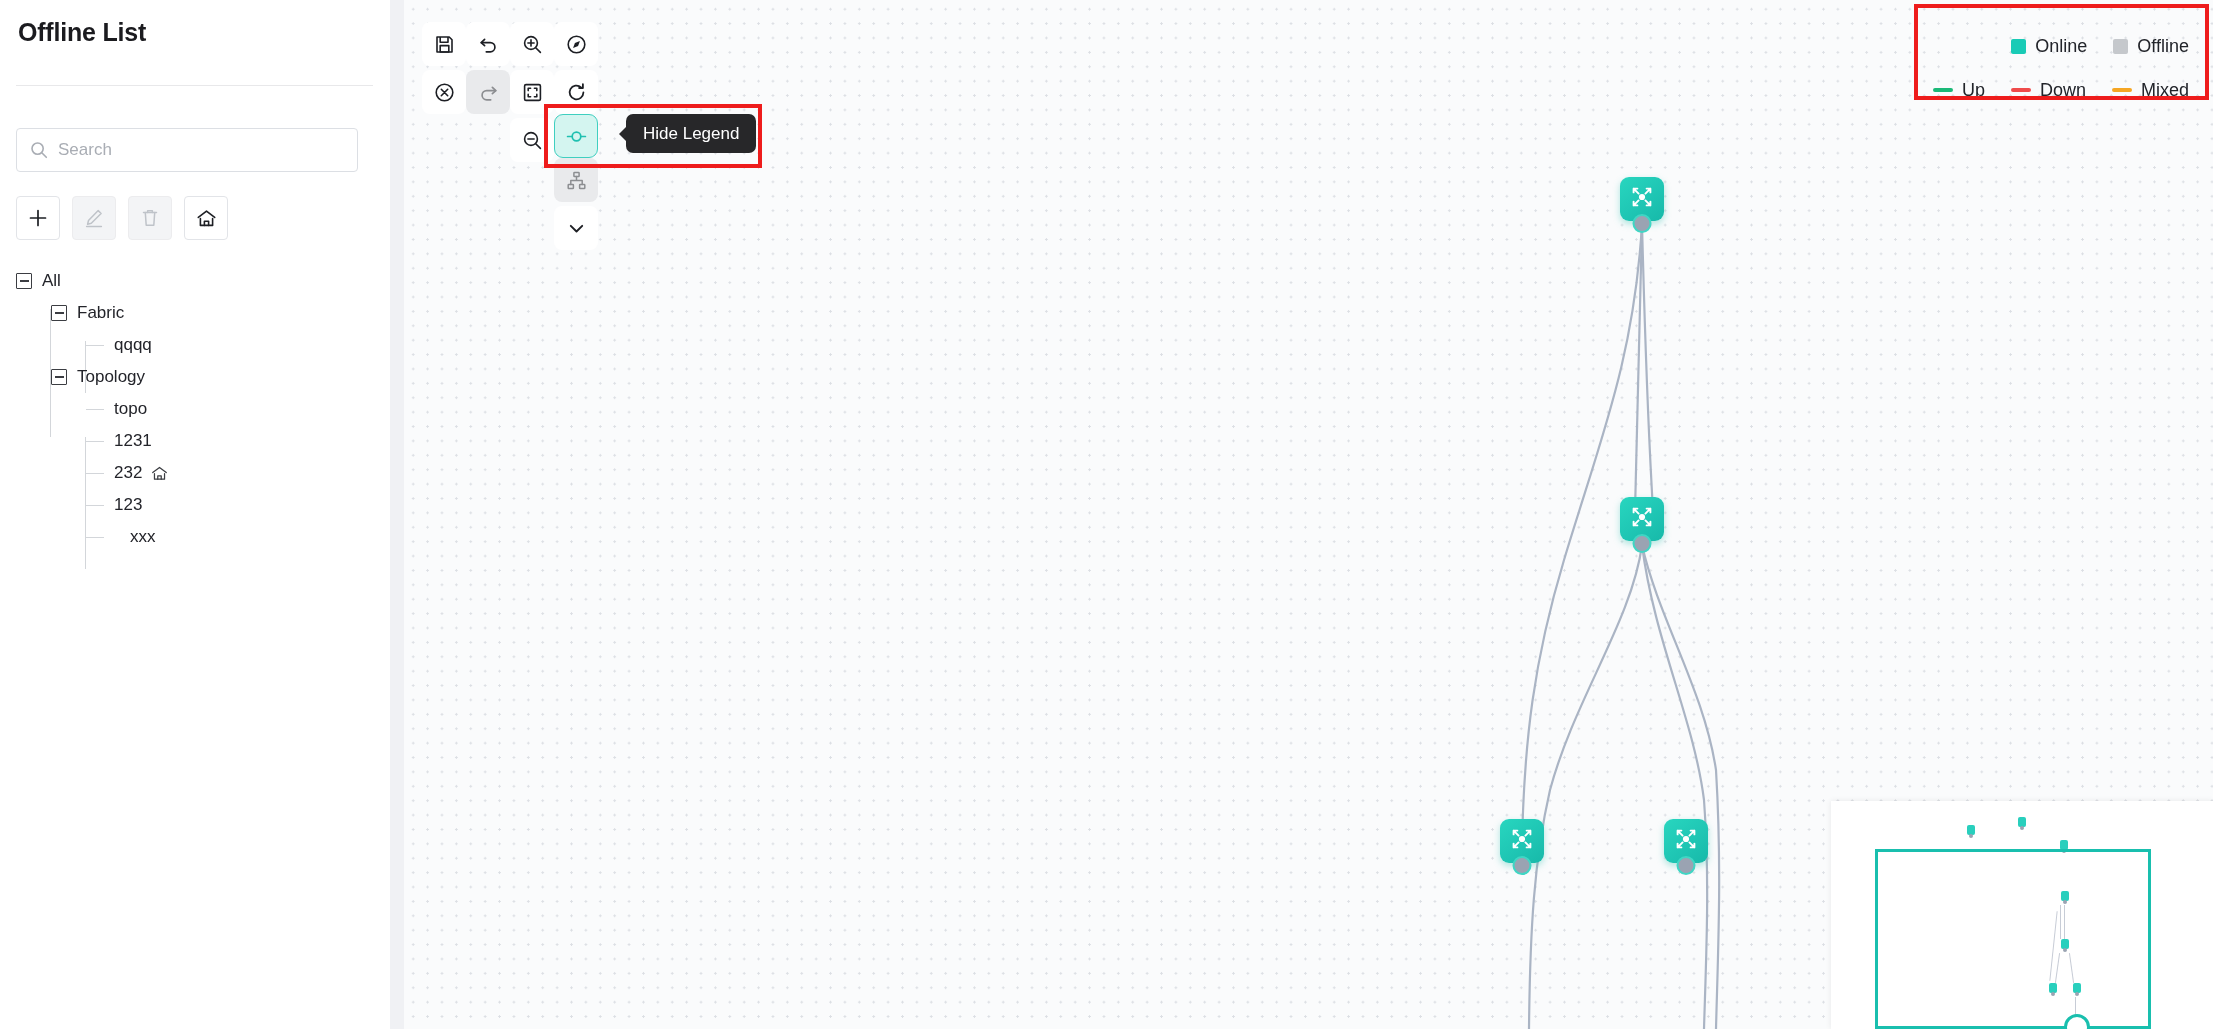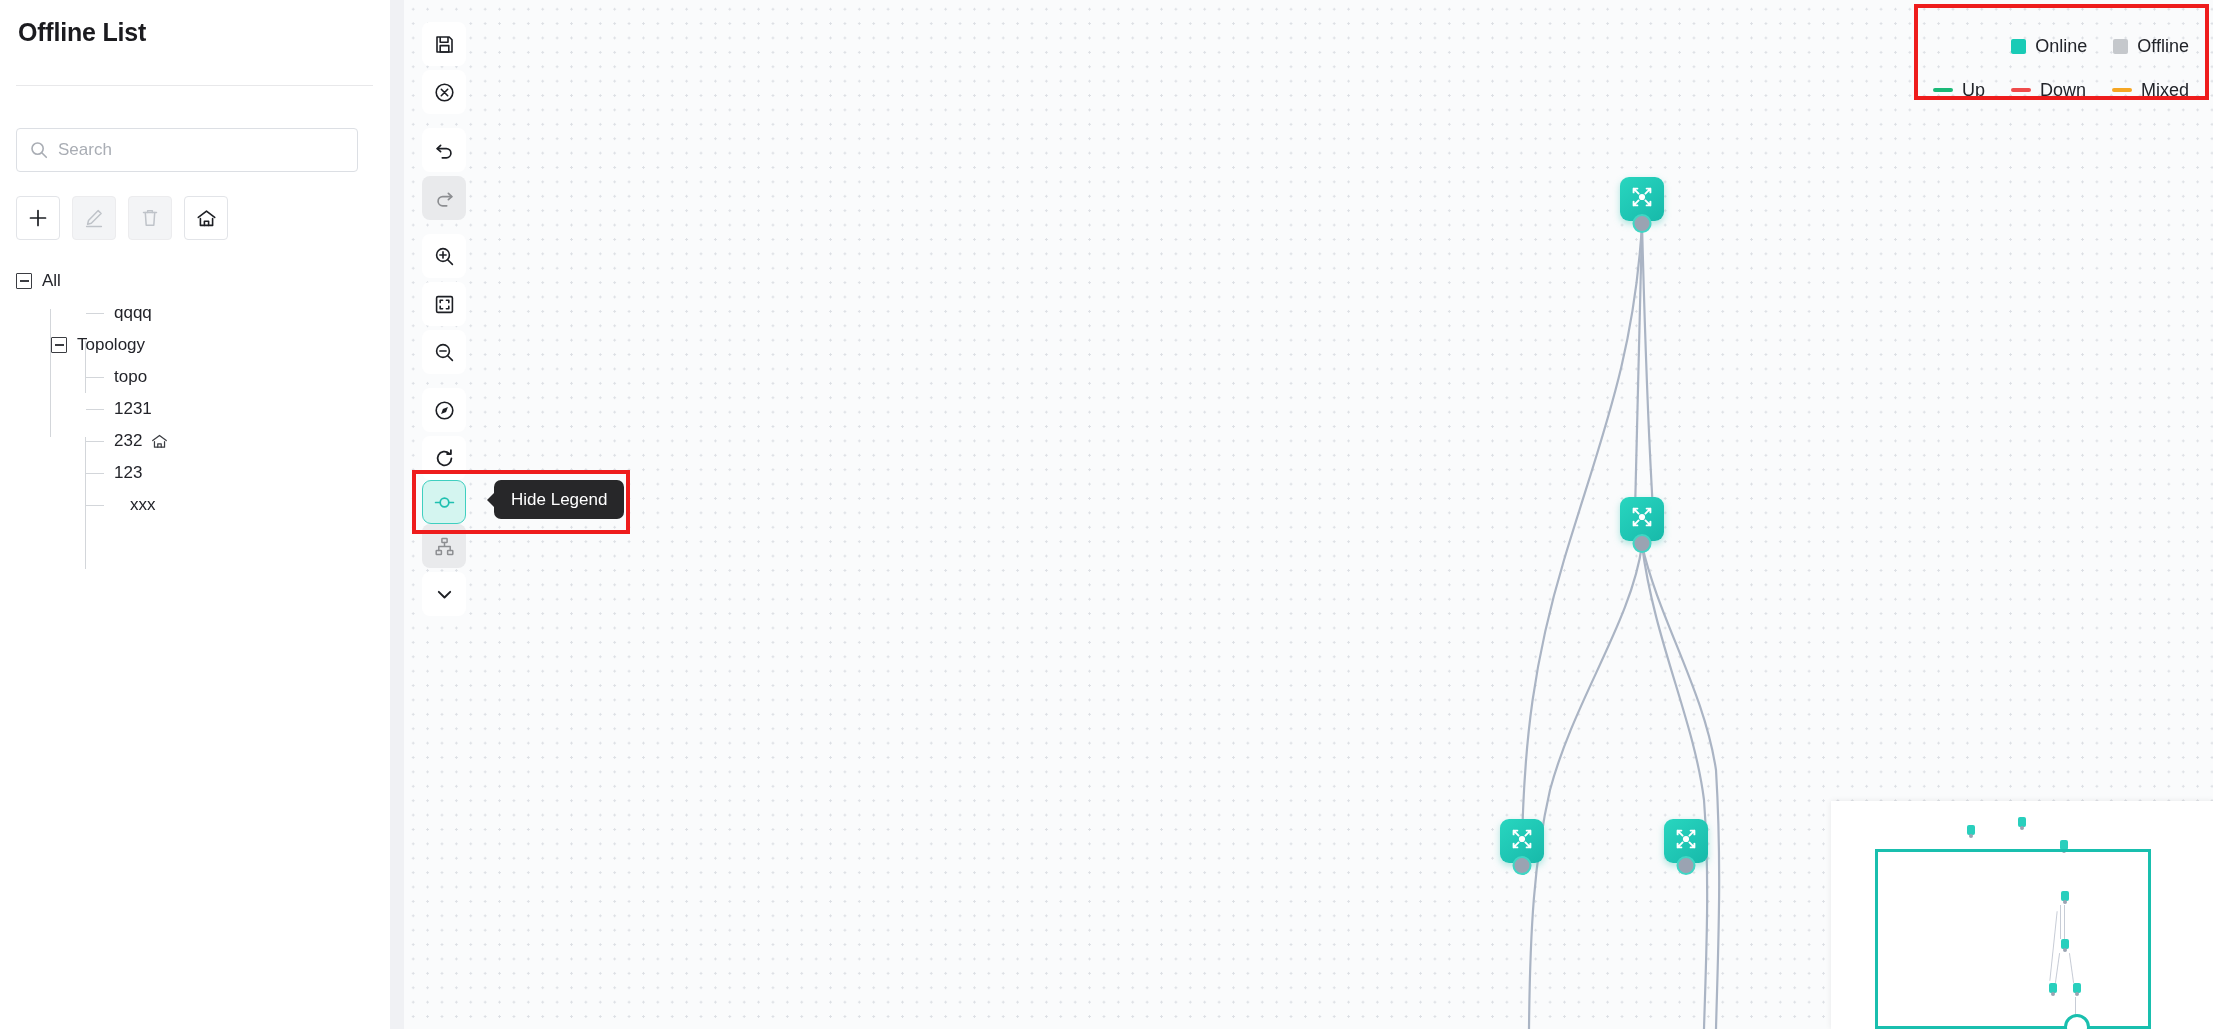--- a/index.html
+++ b/index.html
@@ -142,21 +142,21 @@
     background-size: 14.4px 14.4px;
     background-position: 2px 2px;
     overflow: hidden;
   }
 
   
   .canvas-tools {
     position: absolute;
     left: 18px; top: 22px;
     display: flex;
-    flex-direction: column;
+    flex-direction: row;
     z-index: 40;
   }
   .ct-group { display:flex; flex-direction:column; }
   .ct-gap { height: 14px; }
   .ct-btn {
     width: 44px; height: 44px;
     border-radius: 8px;
     background: #ffffff;
     display:flex; align-items:center; justify-content:center;
     cursor: pointer;
@@ -350,20 +350,24 @@
 
       <div class="vline" style="left:69px; top:76px; height:52px;"></div>
 
       <div class="vline" style="left:69px; top:172px; height:132px;"></div>
 
       <div class="tree-row" style="padding-left:0px;">
         <div class="tree-toggle"></div>
         <span class="tree-label">All</span>
       </div>
 
+      <div class="tree-row" style="padding-left:35px;">
+        <div class="tree-toggle"></div>
+        <span class="tree-label">Fabric</span>
+      </div>
 
 
       <div class="tree-row" style="padding-left:70px;">
         <div class="tree-leaf-stub"></div>
         <span class="tree-label">qqqq</span>
       </div>
 
       <div class="tree-row" style="padding-left:35px;">
         <div class="tree-toggle"></div>
         <span class="tree-label">Topology</span>

